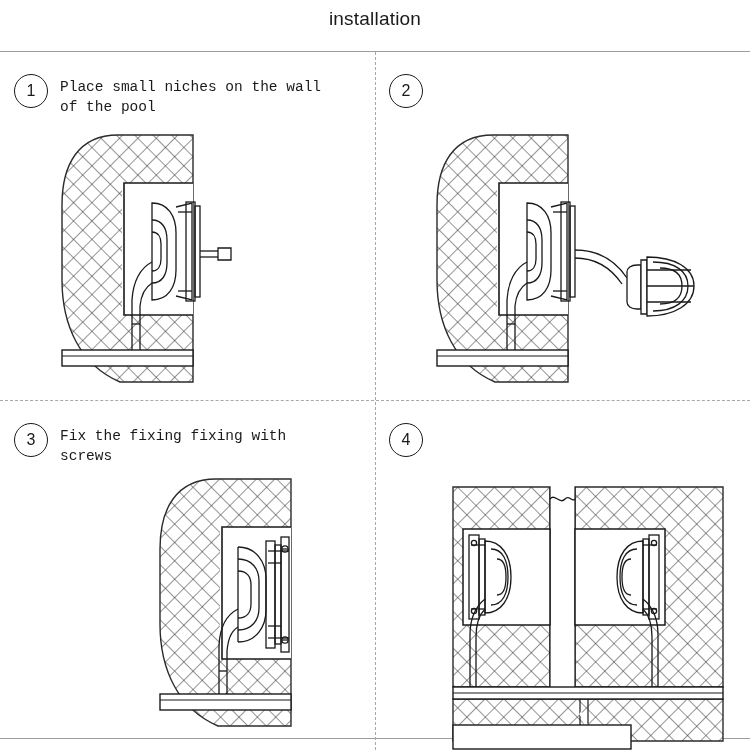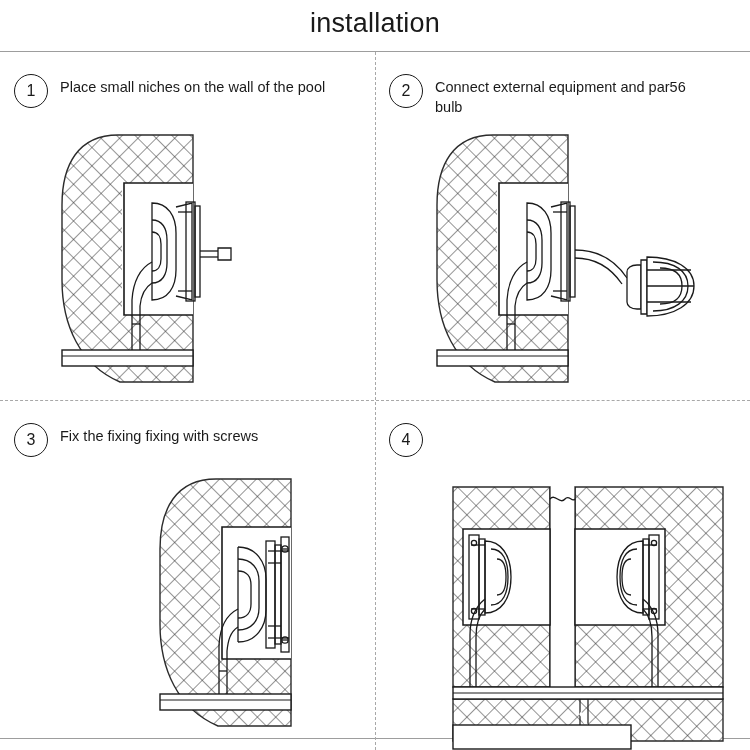--- a/index.html
+++ b/index.html
@@ -21,21 +21,21 @@
     background: #ffffff;
   }
 
   
   .title {
     position: absolute;
     top: 8px;
     left: 0;
     width: 750px;
     text-align: center;
-    font-size: 27px;
+    font-size: 19px;
     font-weight: 400;
     letter-spacing: 0.2px;
     color: #1a1a1a;
   }
 
   
   .h-line {
     position: absolute;
     left: 0;
     width: 750px;
@@ -87,20 +87,21 @@
     color: #1a1a1a;
     background: #ffffff;
   }
   .step-text {
     margin-left: 12px;
     padding-top: 4px;
     font-size: 14.5px;
     line-height: 1.35;
     color: #1a1a1a;
     max-width: 276px;
+    font-family: Liberation Mono, monospace;
   }
   #quad-2 .step-text { max-width: 268px; }
 
   .fig {
     position: absolute;
     left: 0;
     top: 58px;
     width: 375px;
     height: 291px;
   }
@@ -168,21 +169,20 @@
           <path d="M200 147 L218 147"></path>
           <path d="M218 138 L231 138 L231 150 L218 150 Z"></path>
         </g>
       </svg>
     </div>
   </div>
 
   <div class="quad" id="quad-2">
     <div class="step-header">
       <div class="step-badge">2</div>
-      <div class="step-text">Connect external equipment and par56 bulb</div>
     </div>
     <div class="fig">
       <svg width="375" height="291" viewBox="0 0 375 291" xmlns="http://www.w3.org/2000/svg">
         <defs>
           <pattern id="hatchB" width="13" height="13" patternTransform="rotate(45)" patternUnits="userSpaceOnUse">
             <rect width="13" height="13" fill="#ffffff"></rect>
             <path d="M0 0 L0 13" stroke="#2b2b2b" stroke-width="1"></path>
             <path d="M0 0 L13 0" stroke="#2b2b2b" stroke-width="1"></path>
           </pattern>
         </defs>

